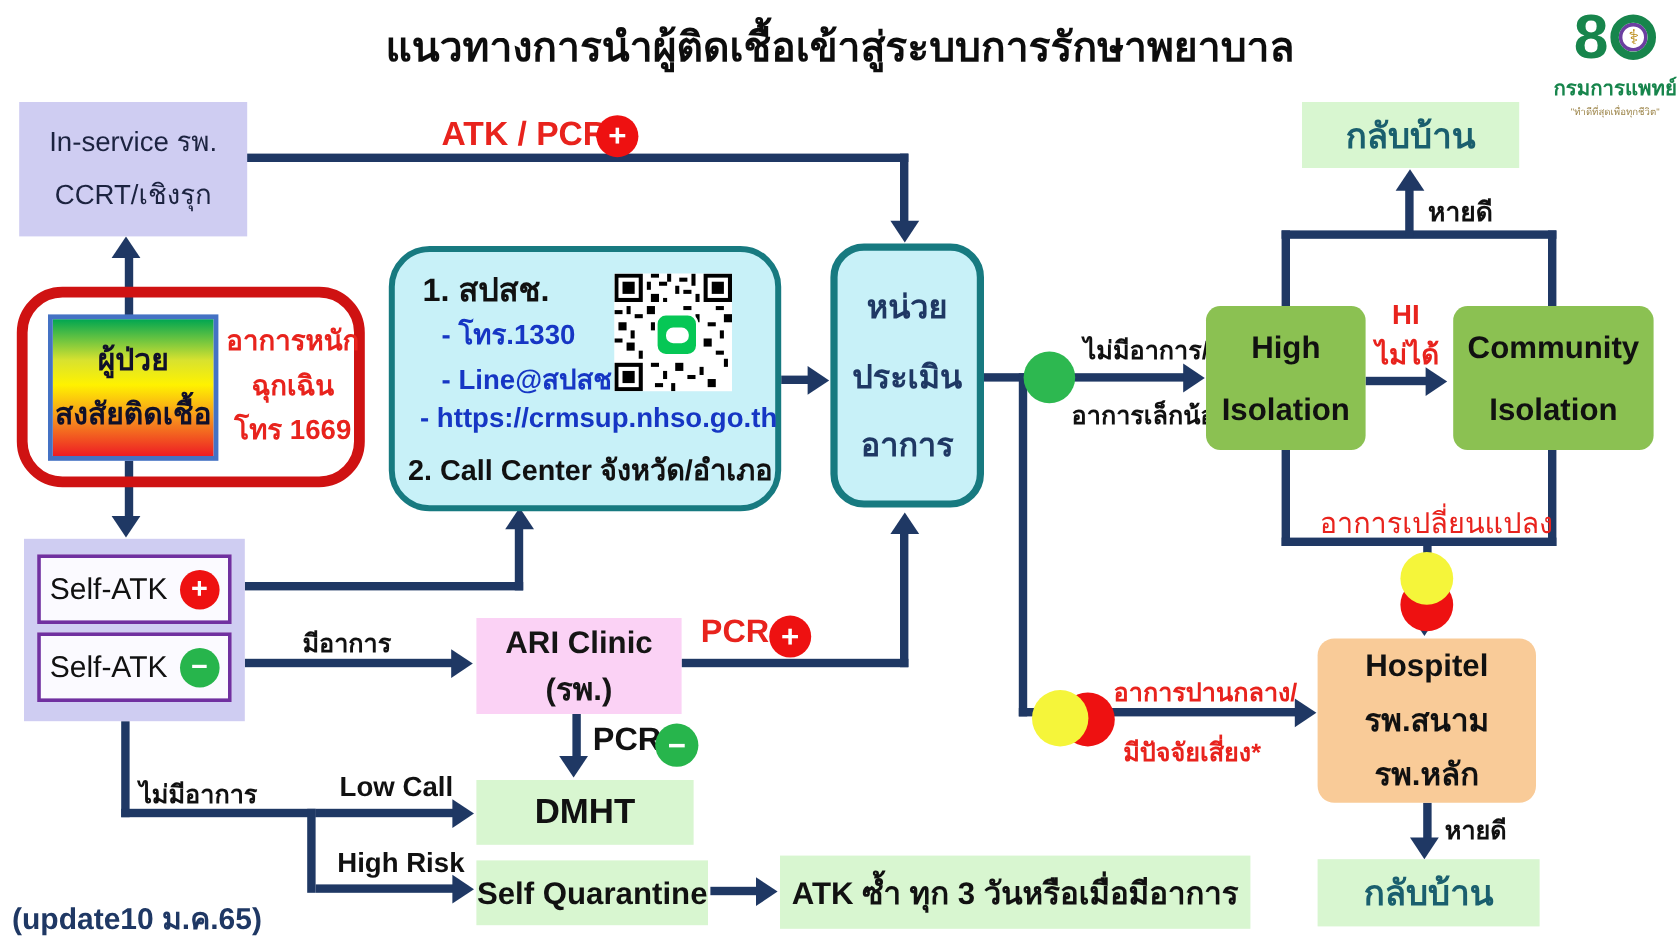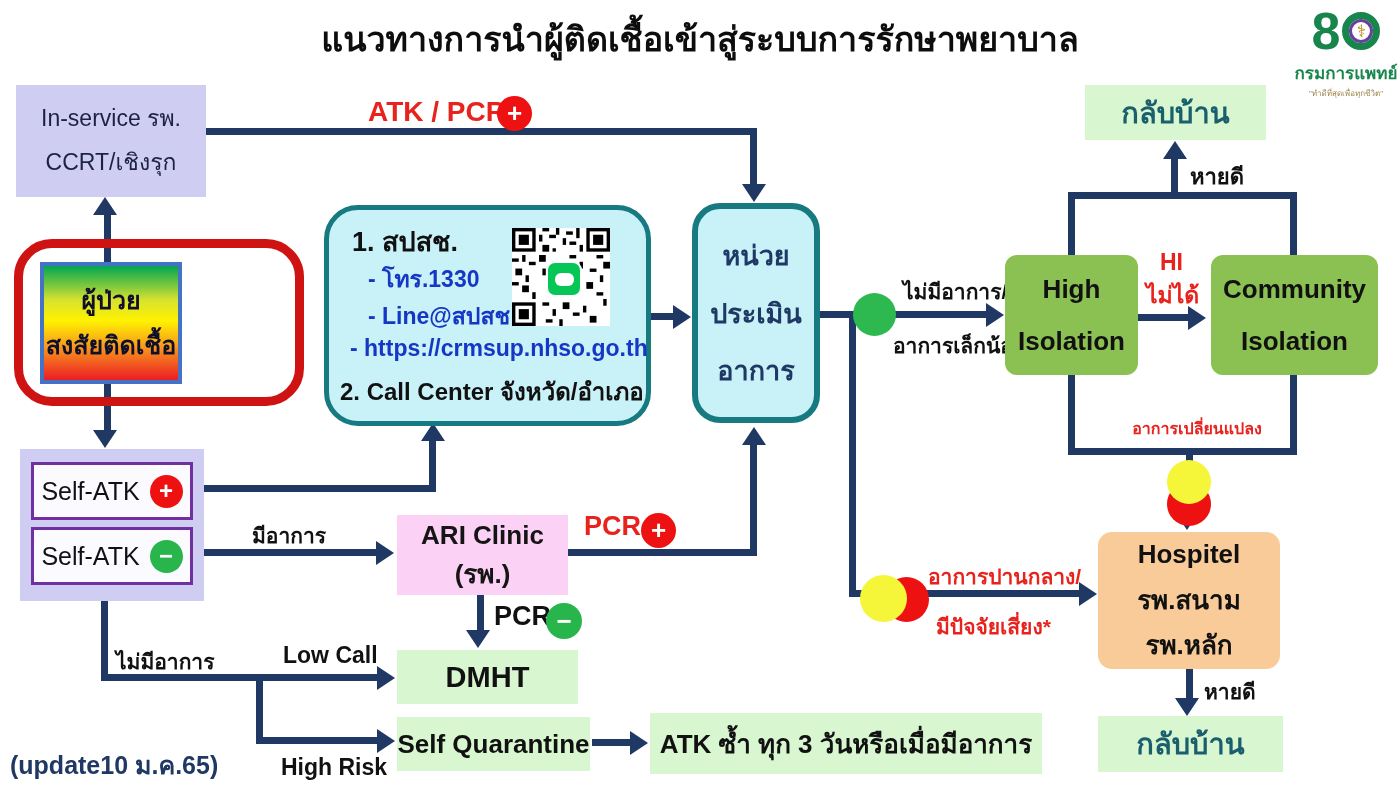--- a/index.html
+++ b/index.html
@@ -72,20 +72,25 @@
   <i class="ln" style="left:104px;top:212px;width:7px;height:52px;"></i>
   <i class="ln" style="left:104px;top:384px;width:7px;height:48px;"></i>
   <b class="ar d" style="left:93px;top:430px;"></b>
 
   <div class="box" style="left:14px;top:239px;width:290px;height:167px;border:9px solid #cf1212;border-radius:38px;background:transparent;"></div>
   <div class="box" style="left:40px;top:262px;width:142px;height:122px;border:4px solid #4472c4;z-index:3;
               background:linear-gradient(180deg,#00a651 0%,#d8e22f 30%,#fff200 48%,#f7941d 72%,#ed1c24 100%);
               font-size:25px;font-weight:bold;color:#10102a;line-height:1.8;">
     <span>ผู้ป่วย</span>
     <span>สงสัยติดเชื้อ</span>
+  </div>
+  <div class="lbl red" style="left:188px;top:266px;width:112px;font-size:23px;font-weight:bold;line-height:1.6;text-align:center;white-space:normal;z-index:3;">
+    <div>อาการหนัก</div>
+    <div>ฉุกเฉิน</div>
+    <div>โทร 1669</div>
   </div>
 
   <div class="box" style="left:324px;top:205px;width:327px;height:221px;background:#c8f1f8;border:5px solid #177a80;border-radius:34px;"></div>
   <div class="lbl" style="left:352px;top:220px;font-size:27px;font-weight:bold;z-index:3;">1. สปสช.</div>
   <div class="lbl" style="left:368px;top:261px;font-size:23px;font-weight:600;color:#1636c4;z-index:3;">- โทร.1330</div>
   <div class="lbl" style="left:368px;top:298px;font-size:23px;font-weight:600;color:#1636c4;z-index:3;">- Line@สปสช</div>
   <div class="lbl" style="left:350px;top:335px;font-size:23px;font-weight:600;color:#1636c4;z-index:3;">- https://crmsup.nhso.go.th</div>
   <div class="lbl" style="left:340px;top:372px;font-size:24px;font-weight:600;z-index:3;">2. Call Center จังหวัด/อำเภอ</div>
 
   <div class="qr">
@@ -197,21 +202,21 @@
 
   <i class="ln" style="left:101px;top:601px;width:7px;height:80px;"></i>
   <i class="ln" style="left:101px;top:674px;width:162px;height:7px;"></i>
   <i class="ln" style="left:256px;top:674px;width:7px;height:70px;"></i>
   <i class="ln" style="left:263px;top:674px;width:115px;height:7px;"></i>
   <b class="ar r" style="left:377px;top:666px;"></b>
   <i class="ln" style="left:263px;top:737px;width:115px;height:7px;"></i>
   <b class="ar r" style="left:377px;top:729px;"></b>
   <div class="lbl" style="left:116px;top:645px;font-size:21px;font-weight:600;">ไม่มีอาการ</div>
   <div class="lbl" style="left:283px;top:642px;font-size:23px;font-weight:600;">Low Call</div>
-  <div class="lbl" style="left:281px;top:706px;font-size:23px;font-weight:600;margin-top:48px;">High Risk</div>
+  <div class="lbl" style="left:281px;top:706px;font-size:23px;font-weight:600;">High Risk</div>
 
   <div class="box" style="left:397px;top:717px;width:193px;height:54px;background:#d8f6d0;font-size:26px;font-weight:600;">
     <span>Self Quarantine</span>
   </div>
   <i class="ln" style="left:592px;top:739px;width:42px;height:7px;"></i>
   <b class="ar r" style="left:630px;top:731px;"></b>
   <div class="box" style="left:650px;top:713px;width:392px;height:61px;background:#d8f6d0;font-size:26px;font-weight:600;">
     <span>ATK ซ้ำ ทุก 3 วันหรือเมื่อมีอาการ</span>
   </div>
 
@@ -252,21 +257,21 @@
     <span>กลับบ้าน</span>
   </div>
 
   <i class="ln" style="left:1068px;top:375px;width:7px;height:80px;"></i>
   <i class="ln" style="left:1290px;top:375px;width:7px;height:80px;"></i>
   <i class="ln" style="left:1068px;top:448px;width:229px;height:7px;"></i>
   <i class="ln" style="left:1186px;top:455px;width:7px;height:60px;"></i>
   <b class="ar d" style="left:1175px;top:512px;"></b>
   <span class="dot" style="left:1167px;top:482px;width:44px;height:44px;background:#ee1111;z-index:3;"></span>
   <span class="dot" style="left:1167px;top:460px;width:44px;height:44px;background:#f5f53a;z-index:4;"></span>
-  <div class="lbl red" style="left:1097px;top:416px;width:200px;text-align:center;font-size:16px;font-weight:bold;">อาการเปลี่ยนแปลง</div>
+  <div class="lbl red" style="left:1097px;top:416px;width:200px;text-align:center;font-size:24px;font-weight:normal;">อาการเปลี่ยนแปลง</div>
 
   <div class="box" style="left:1098px;top:532px;width:182px;height:137px;background:#f9cb98;border-radius:14px;font-size:26px;font-weight:600;line-height:1.75;">
     <span>Hospitel</span>
     <span>รพ.สนาม</span>
     <span>รพ.หลัก</span>
   </div>
 
   <i class="ln" style="left:1186px;top:669px;width:7px;height:32px;"></i>
   <b class="ar d" style="left:1175px;top:698px;"></b>
   <div class="lbl" style="left:1204px;top:675px;font-size:21px;font-weight:600;">หายดี</div>

